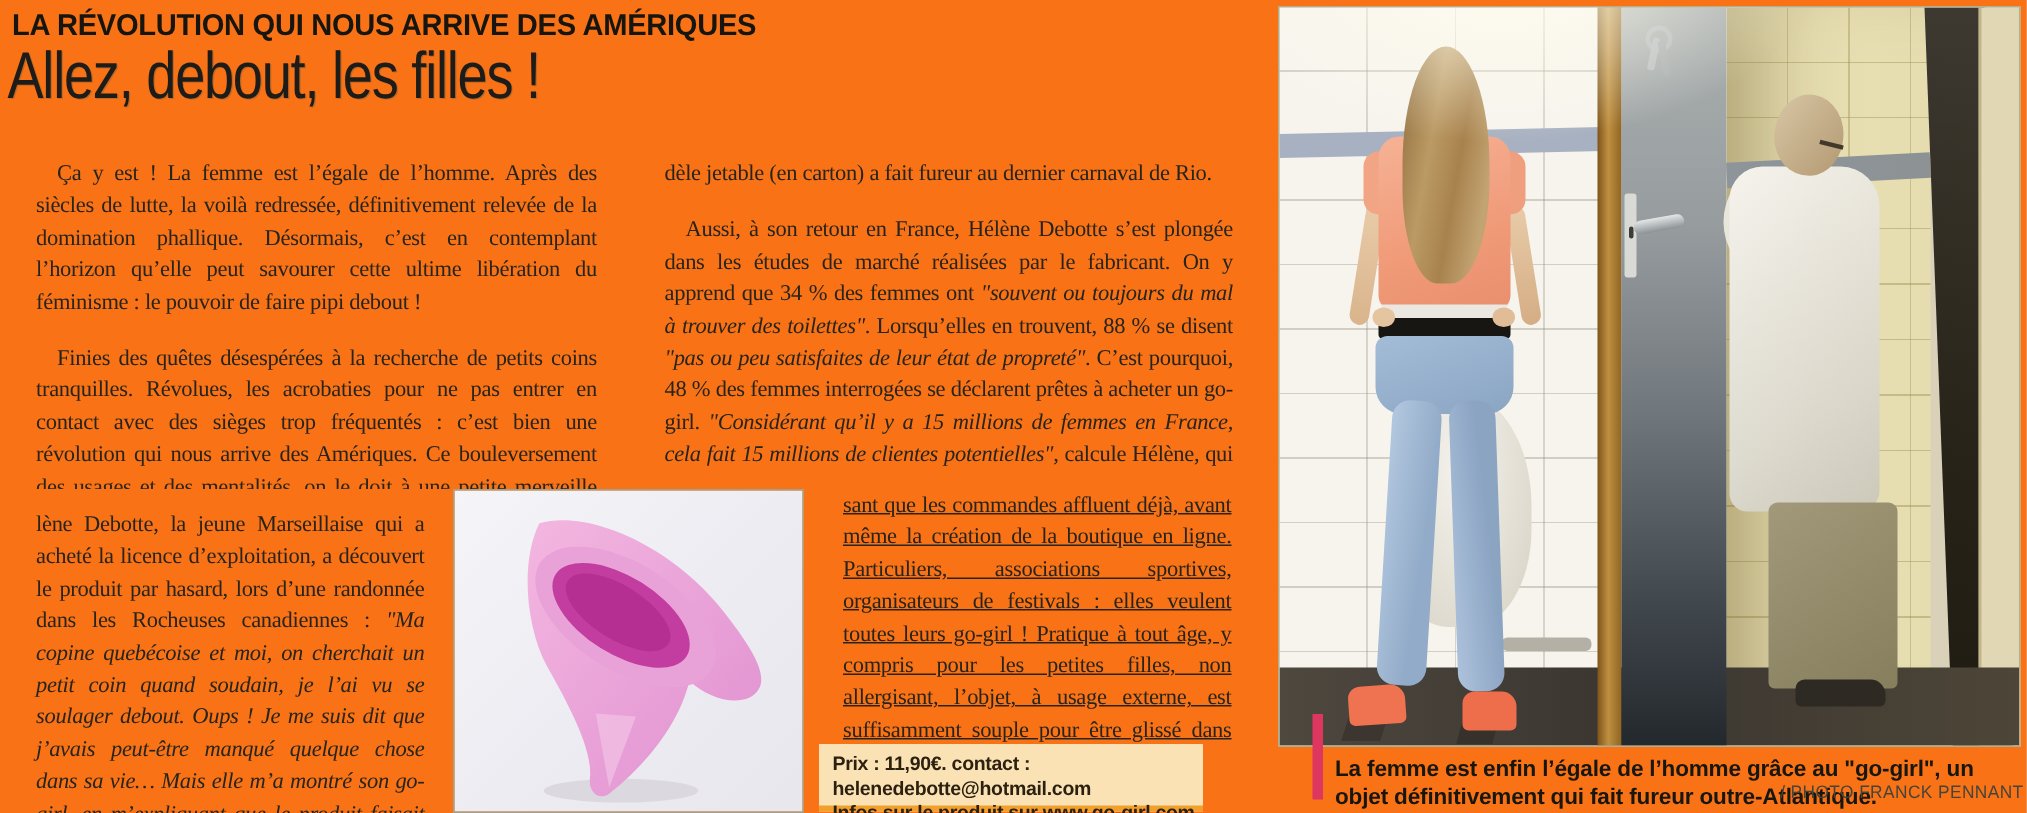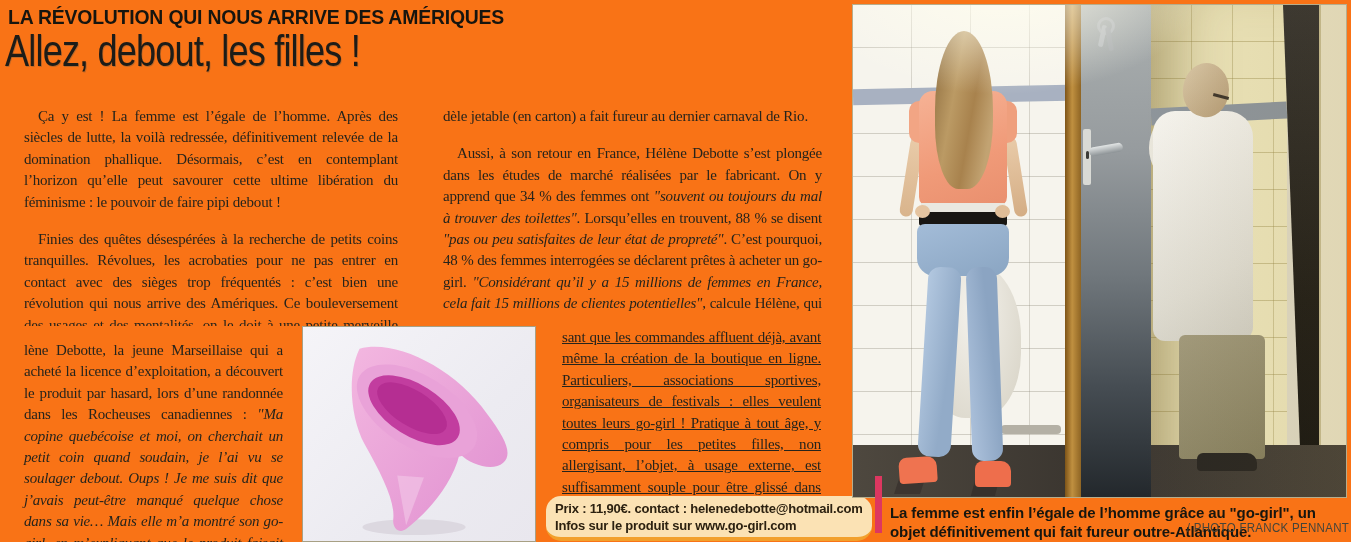--- a/index.html
+++ b/index.html
@@ -36,24 +36,23 @@
   .col2-narrow { left:546px; top:311px; width:291px; height:185px; overflow:hidden;text-decoration:underline; }
   
   .product-box {
     position:absolute; left:302px; top:326px; width:234px; height:216px;
     background:linear-gradient(135deg,#f5f4f8 0%,#ecebf1 60%,#e9e7ee 100%);
     border:1px solid #a8a084; box-sizing:border-box;
   }
   .product-box svg { display:block; width:100%; height:100%; }
   
   .infobox {
-    position:absolute; left:546px; top:496px; width:326px; height:41px;
+    position:absolute; left:546px; top:496px; width:256px; height:41px;
     background:#fbe2b4; border-bottom:4px solid #f2a02c; box-sizing:content-box;
     padding:0;
-    border-radius:15px;
   }
   .infobox .lines {
     padding:5px 0 0 9px;
     font-family:"Liberation Sans", sans-serif; font-weight:bold;
     font-size:13px; line-height:16.5px; color:#2c2110;
     letter-spacing:-0.2px;
   }
   
   .photo {
     position:absolute; left:852px; top:4px; width:495px; height:494px;

